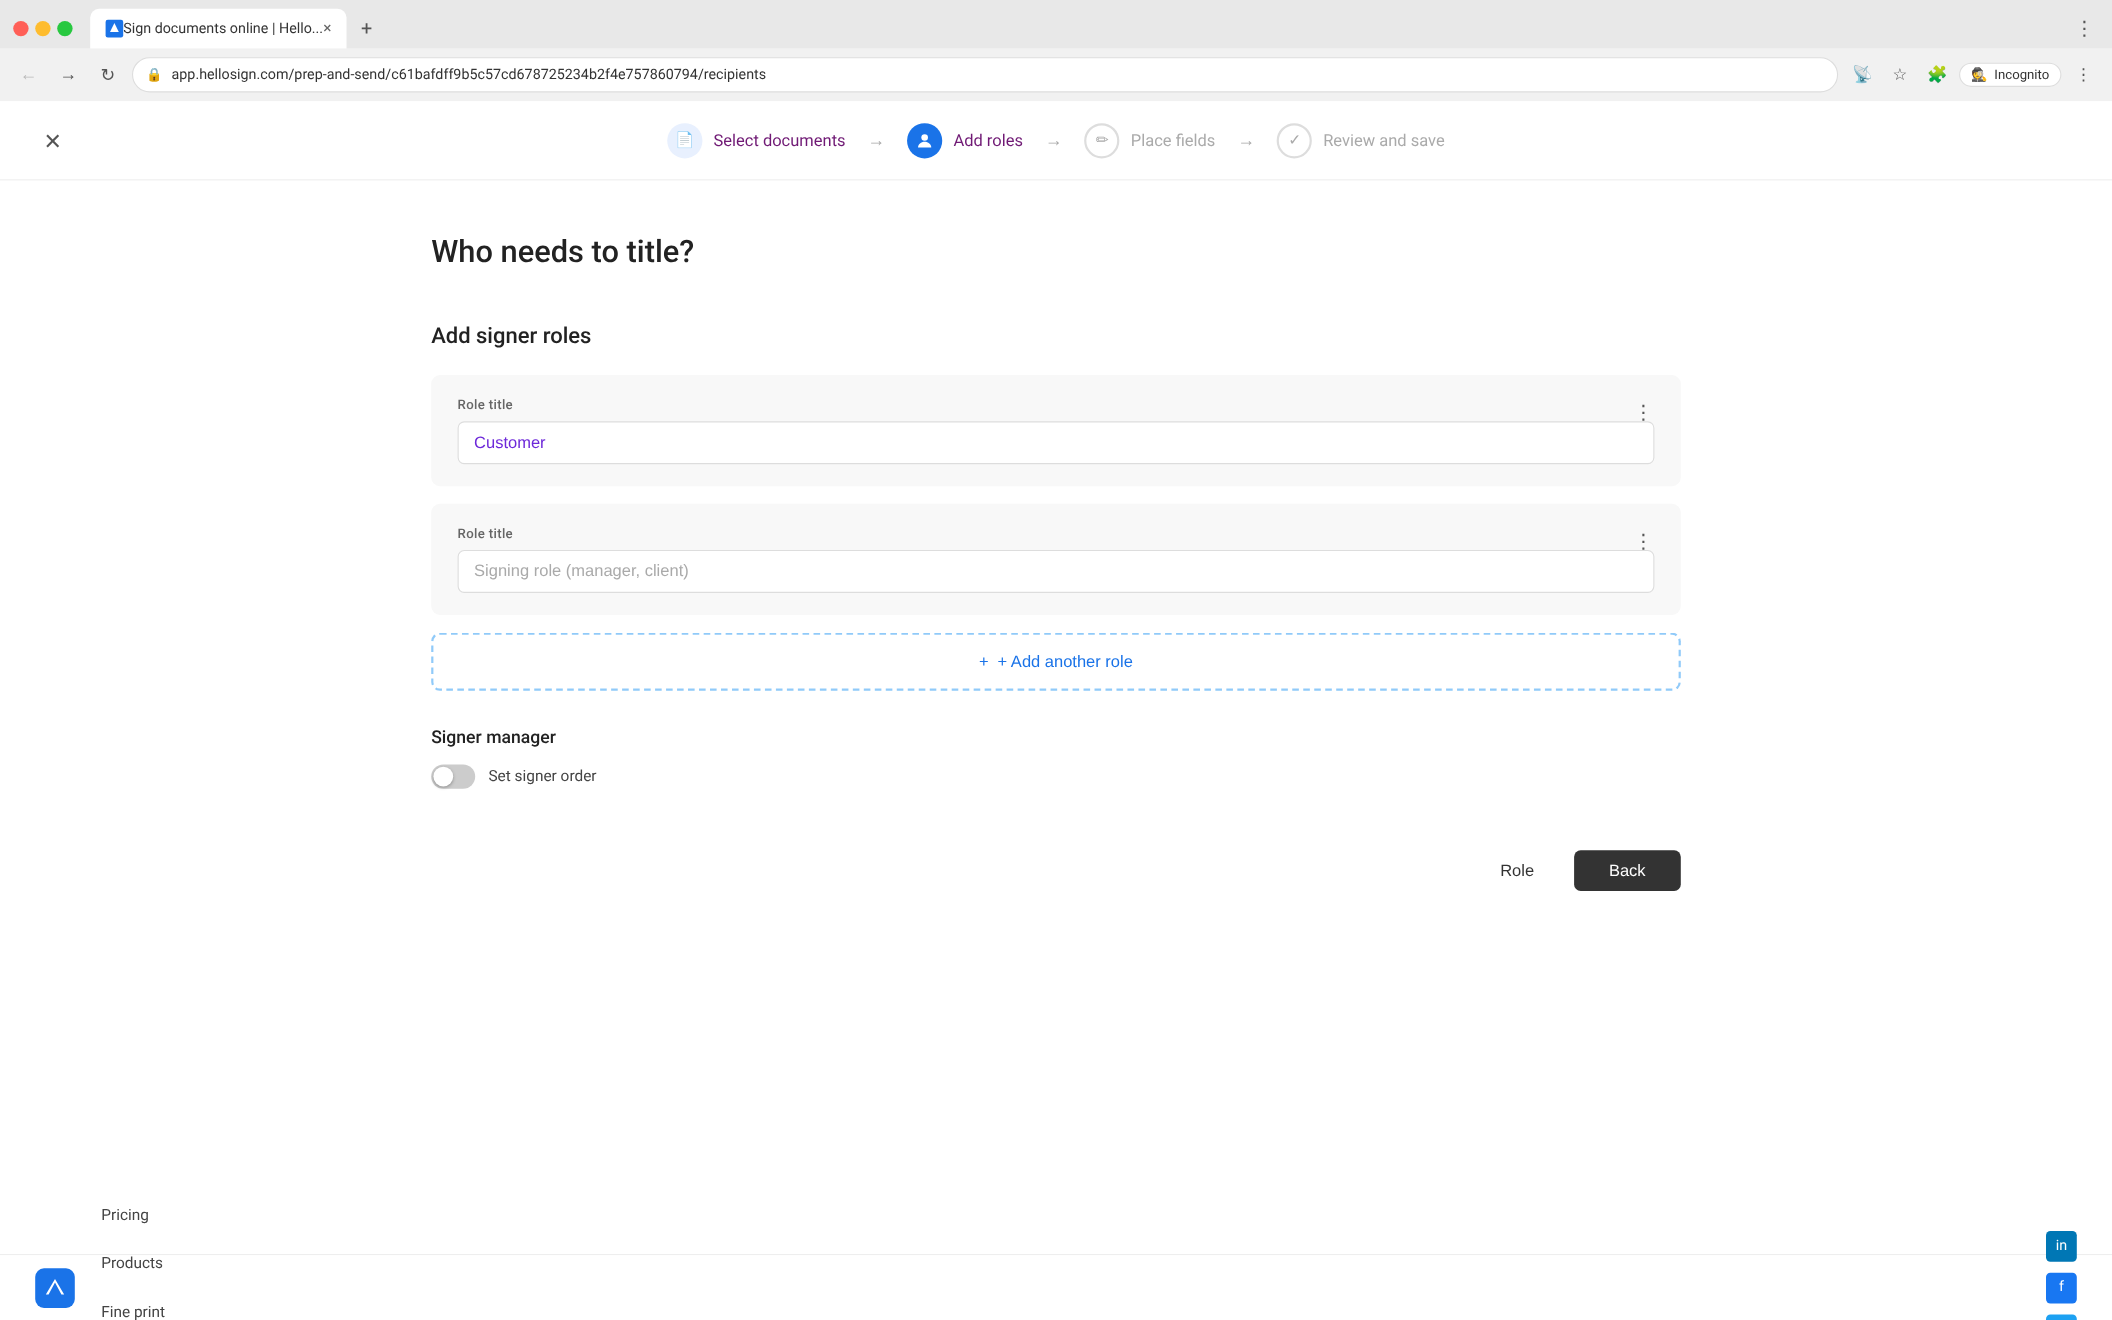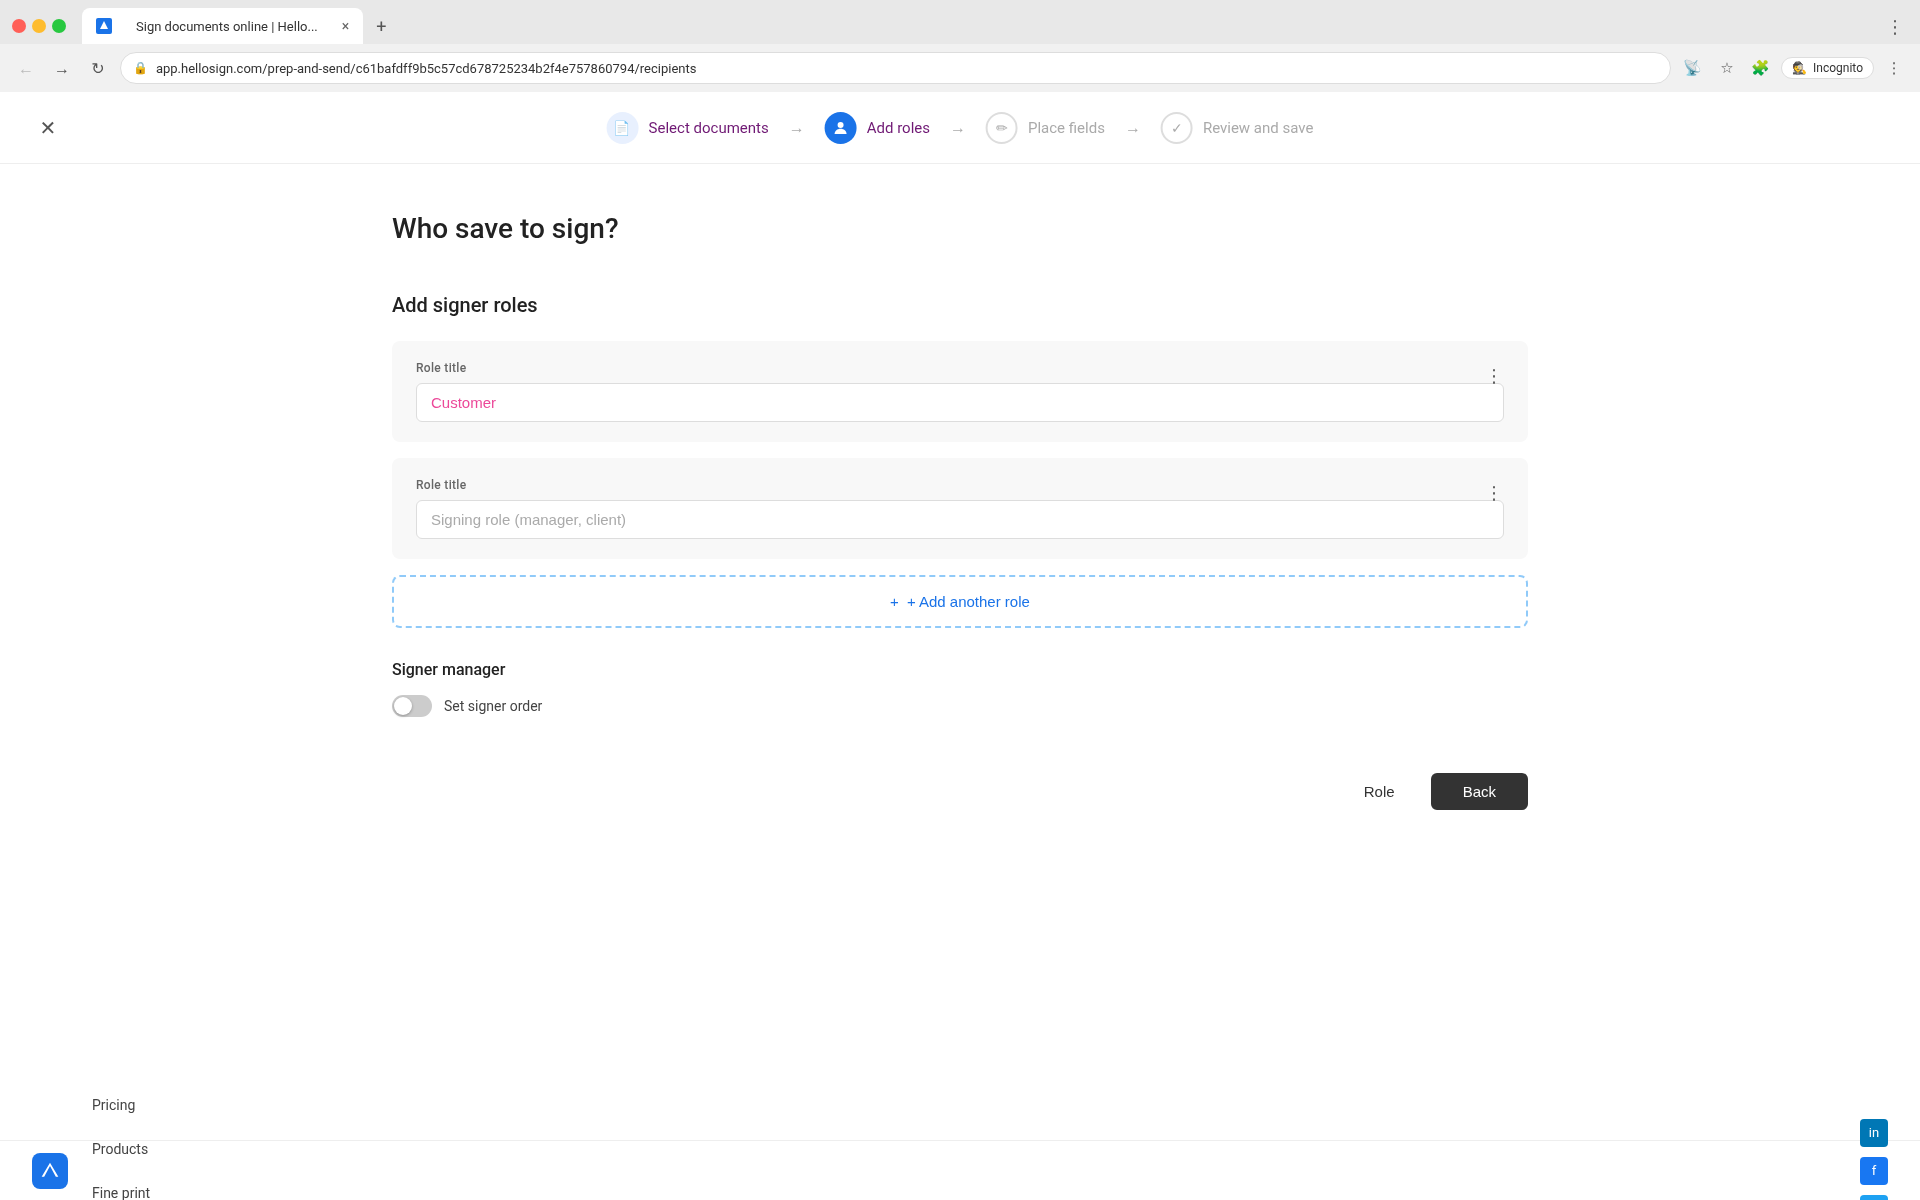--- a/index.html
+++ b/index.html
@@ -1,21 +1,21 @@
 <!DOCTYPE html>
 <html><head>
   <meta charset="utf-8">
   <style>
     * { box-sizing: border-box; margin: 0; padding: 0; }
     body { font-family: -apple-system, BlinkMacSystemFont, 'Segoe UI', Roboto, sans-serif; background: #fff; width: 1920px; min-height: 1200px; overflow-x: hidden; }
 
     
     .browser-chrome { background: #f1f1f1; width: 100%; }
     .browser-tab-bar { display: flex; align-items: center; padding: 8px 12px 0; background: #e8e8e8; height: 44px; }
-    .browser-tab { display: flex; align-items: center; background: #fff; border-radius: 8px 8px 0 0; padding: 6px 14px; font-size: 13px; color: #333; gap: 24px; min-width: 220px; height: 36px; }
+    .browser-tab { display: flex; align-items: center; background: #fff; border-radius: 8px 8px 0 0; padding: 6px 14px; font-size: 13px; color: #333; gap: 0; min-width: 220px; height: 36px; }
     .browser-tab-favicon { width: 16px; height: 16px; background: #1a73e8; border-radius: 2px; display: flex; align-items: center; justify-content: center; }
     .browser-tab-title { flex: 1; overflow: hidden; text-overflow: ellipsis; white-space: nowrap; font-size: 13px; }
     .browser-tab-close { font-size: 14px; color: #666; cursor: pointer; }
     .tab-new { background: transparent; border-radius: 50%; width: 28px; height: 28px; display: flex; align-items: center; justify-content: center; font-size: 18px; color: #555; margin-left: 4px; }
     .traffic-lights { display: flex; gap: 6px; margin-right: 16px; }
     .traffic-light { width: 14px; height: 14px; border-radius: 50%; }
     .tl-red { background: #ff5f57; }
     .tl-yellow { background: #febc2e; }
     .tl-green { background: #28c840; }
     .more-button { margin-left: auto; font-size: 18px; color: #555; padding: 4px; }
@@ -46,21 +46,21 @@
     .step-label.inactive { color: #aaa; }
     .step-arrow { font-size: 16px; color: #aaa; margin: 0 4px; }
 
     
     .main-content { flex: 1; padding: 48px 32px 32px; max-width: 1200px; margin: 0 auto; width: 100%; }
     .page-title { font-size: 28px; font-weight: 500; color: #222; margin-bottom: 48px; }
     .section-title { font-size: 20px; font-weight: 500; color: #222; margin-bottom: 24px; }
 
     .role-card { background: #f8f8f8; border-radius: 8px; padding: 20px 24px; margin-bottom: 16px; position: relative; }
     .role-label { font-size: 12px; color: #666; margin-bottom: 8px; font-weight: 500; letter-spacing: 0.3px; }
-    .role-input { width: 100%; border: 1px solid #ddd; border-radius: 6px; padding: 10px 14px; font-size: 15px; color: #ec4899; background: #fff; outline: none; }
+    .role-input { width: 100%; border: 1px solid #ddd; border-radius: 6px; padding: 10px 14px; font-size: 15px; color: #6d28d9; background: #fff; outline: none; }
     .role-input::placeholder { color: #aaa; }
     .role-menu-btn { position: absolute; top: 20px; right: 20px; width: 28px; height: 28px; display: flex; align-items: center; justify-content: center; font-size: 18px; color: #555; cursor: pointer; border-radius: 4px; }
 
     .add-role-btn { width: 100%; border: 2px dashed #90caf9; border-radius: 8px; padding: 16px; display: flex; align-items: center; justify-content: center; font-size: 15px; color: #1a73e8; cursor: pointer; background: #fff; gap: 8px; margin-bottom: 32px; }
 
     .signer-settings { margin-bottom: 32px; }
     .signer-settings-title { font-size: 16px; font-weight: 500; color: #222; margin-bottom: 16px; }
     .toggle-row { display: flex; align-items: center; gap: 12px; }
     .toggle { width: 40px; height: 22px; background: #ccc; border-radius: 11px; position: relative; cursor: pointer; }
     .toggle-thumb { width: 18px; height: 18px; background: #fff; border-radius: 50%; position: absolute; top: 2px; left: 2px; transition: left 0.2s; box-shadow: 0 1px 3px rgba(0,0,0,0.3); }
@@ -163,21 +163,21 @@
       <div class="step">
         <div class="step-icon inactive">
           <span>✓</span>
         </div>
         <span class="step-label inactive">Review and save</span>
       </div>
     </div>
   </div>
 
   <div class="main-content">
-    <h1 class="page-title">Who save to sign?</h1>
+    <h1 class="page-title">Who needs to title?</h1>
 
     <h2 class="section-title">Add signer roles</h2>
 
     <div class="role-card">
       <div class="role-label">Role title</div>
       <input class="role-input" type="text" value="Customer" style="">
       <div class="role-menu-btn">⋮</div>
     </div>
 
     <div class="role-card">

